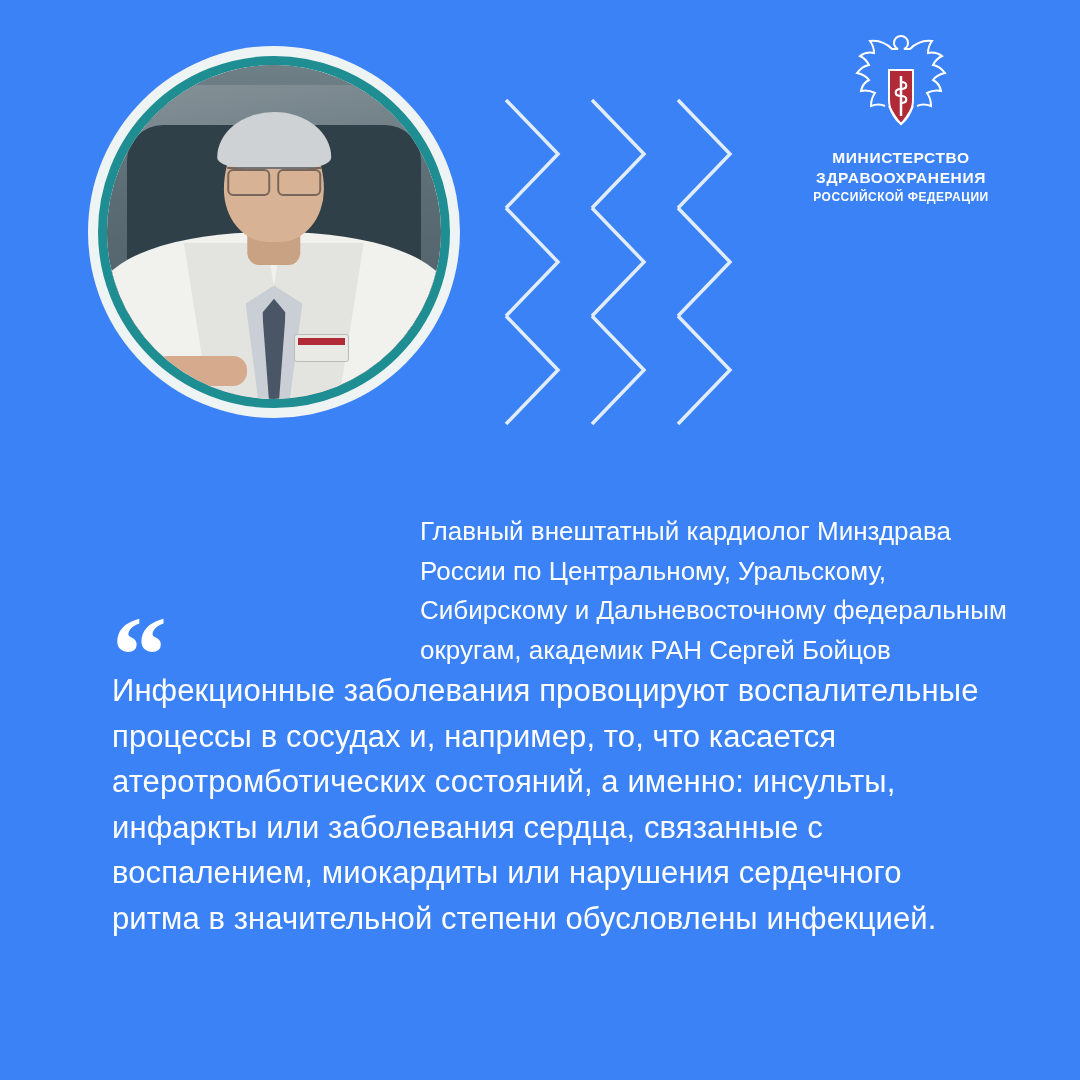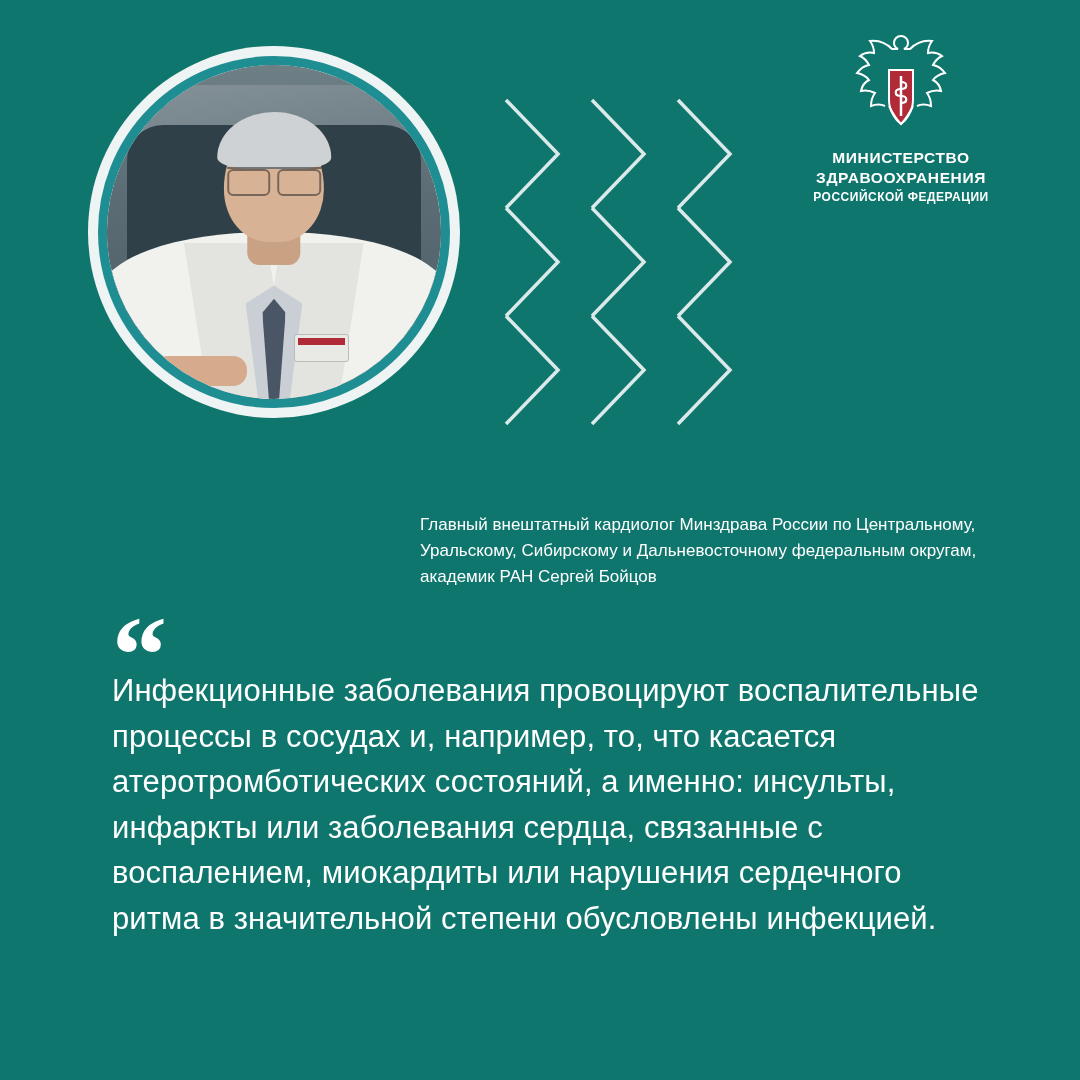--- a/index.html
+++ b/index.html
@@ -7,21 +7,21 @@
     padding: 0;
     background: #ffffff;
   }
   body {
     font-family: "Liberation Sans", sans-serif;
   }
   .card {
     position: relative;
     width: 1080px;
     height: 1080px;
-    background: #0f766e;
+    background: #3b82f6;
     overflow: hidden;
   }
 
   
   .portrait-wrap {
     position: absolute;
     left: 88px;
     top: 46px;
     width: 372px;
     height: 372px;
@@ -230,21 +230,21 @@
     line-height: 1.5;
   }
 
   
   .attribution {
     position: absolute;
     left: 420px;
     top: 512px;
     width: 590px;
     color: #ffffff;
-    font-size: 17px;
+    font-size: 26px;
     line-height: 1.52;
   }
 
   
   .quote-mark {
     position: absolute;
     left: 112px;
     top: 600px;
     color: #ffffff;
     font-family: "Liberation Serif", serif;

